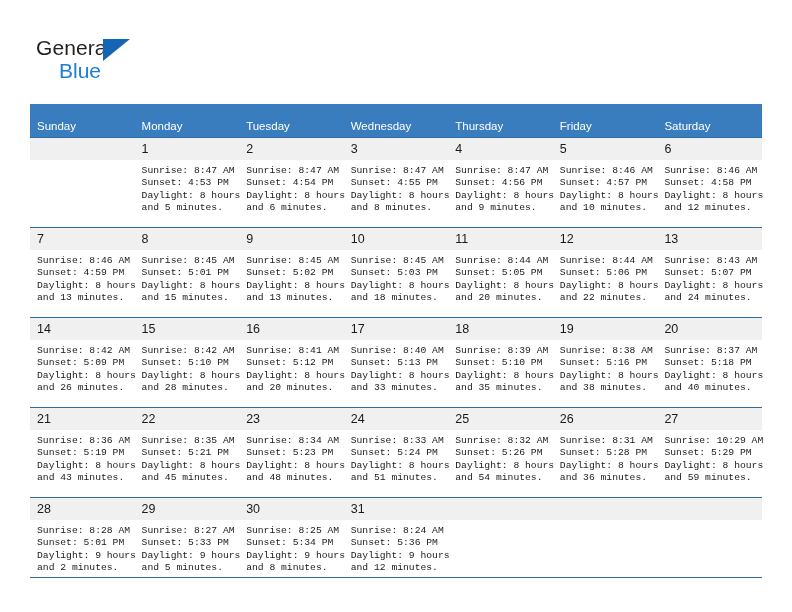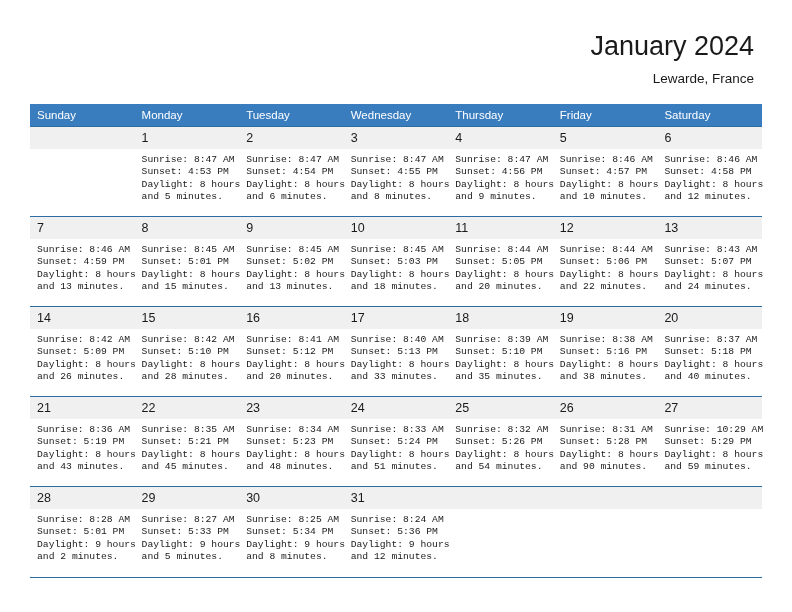--- a/index.html
+++ b/index.html
@@ -90,21 +90,21 @@
     width: 732px;
     border-collapse: collapse;
     table-layout: fixed;
   }
   .calendar th {
     background: #3a7dbf;
     color: #ffffff;
     font-size: 11.5px;
     font-weight: normal;
     text-align: left;
-    padding: 5px 0 5px 7px;
+    padding: 16px 0 5px 7px;
     height: 21px;
     border: none;
   }
   .calendar td {
     vertical-align: top;
     padding: 0;
     border: none;
     height: 90px;
     width: 104.57px;
     background: #ffffff;
@@ -136,25 +136,26 @@
     background: #2e6da4;
   }
 </style>
 </head>
 <body>
 
 <div class="page">
 
   <div class="header">
 
-
-    <div class="title-block">
-      <div class="cal-title">January 2024</div>
-      <div class="cal-subtitle">Lewarde, France</div>
+    <div class="logo">
+      <span class="logo-general">General</span>
+      <span class="logo-tri"></span>
+      <span class="logo-blue">Blue</span>
     </div>
+
 
   </div>
 
   <table class="calendar">
     <thead>
       <tr id="weekday-row">
           <th>Sunday</th>
           <th>Monday</th>
           <th>Tuesday</th>
           <th>Wednesday</th>
@@ -398,21 +399,21 @@
               <div>Daylight: 8 hours</div>
               <div>and 54 minutes.</div>
             </div>
           </td>
           <td>
             <span class="daynum">26</span>
             <div class="info">
               <div>Sunrise: 8:31 AM</div>
               <div>Sunset: 5:28 PM</div>
               <div>Daylight: 8 hours</div>
-              <div>and 90 minutes.</div>
+              <div>and 36 minutes.</div>
             </div>
           </td>
           <td>
             <span class="daynum">27</span>
             <div class="info">
               <div>Sunrise: 10:29 AM</div>
               <div>Sunset: 5:29 PM</div>
               <div>Daylight: 8 hours</div>
               <div>and 59 minutes.</div>
             </div>

